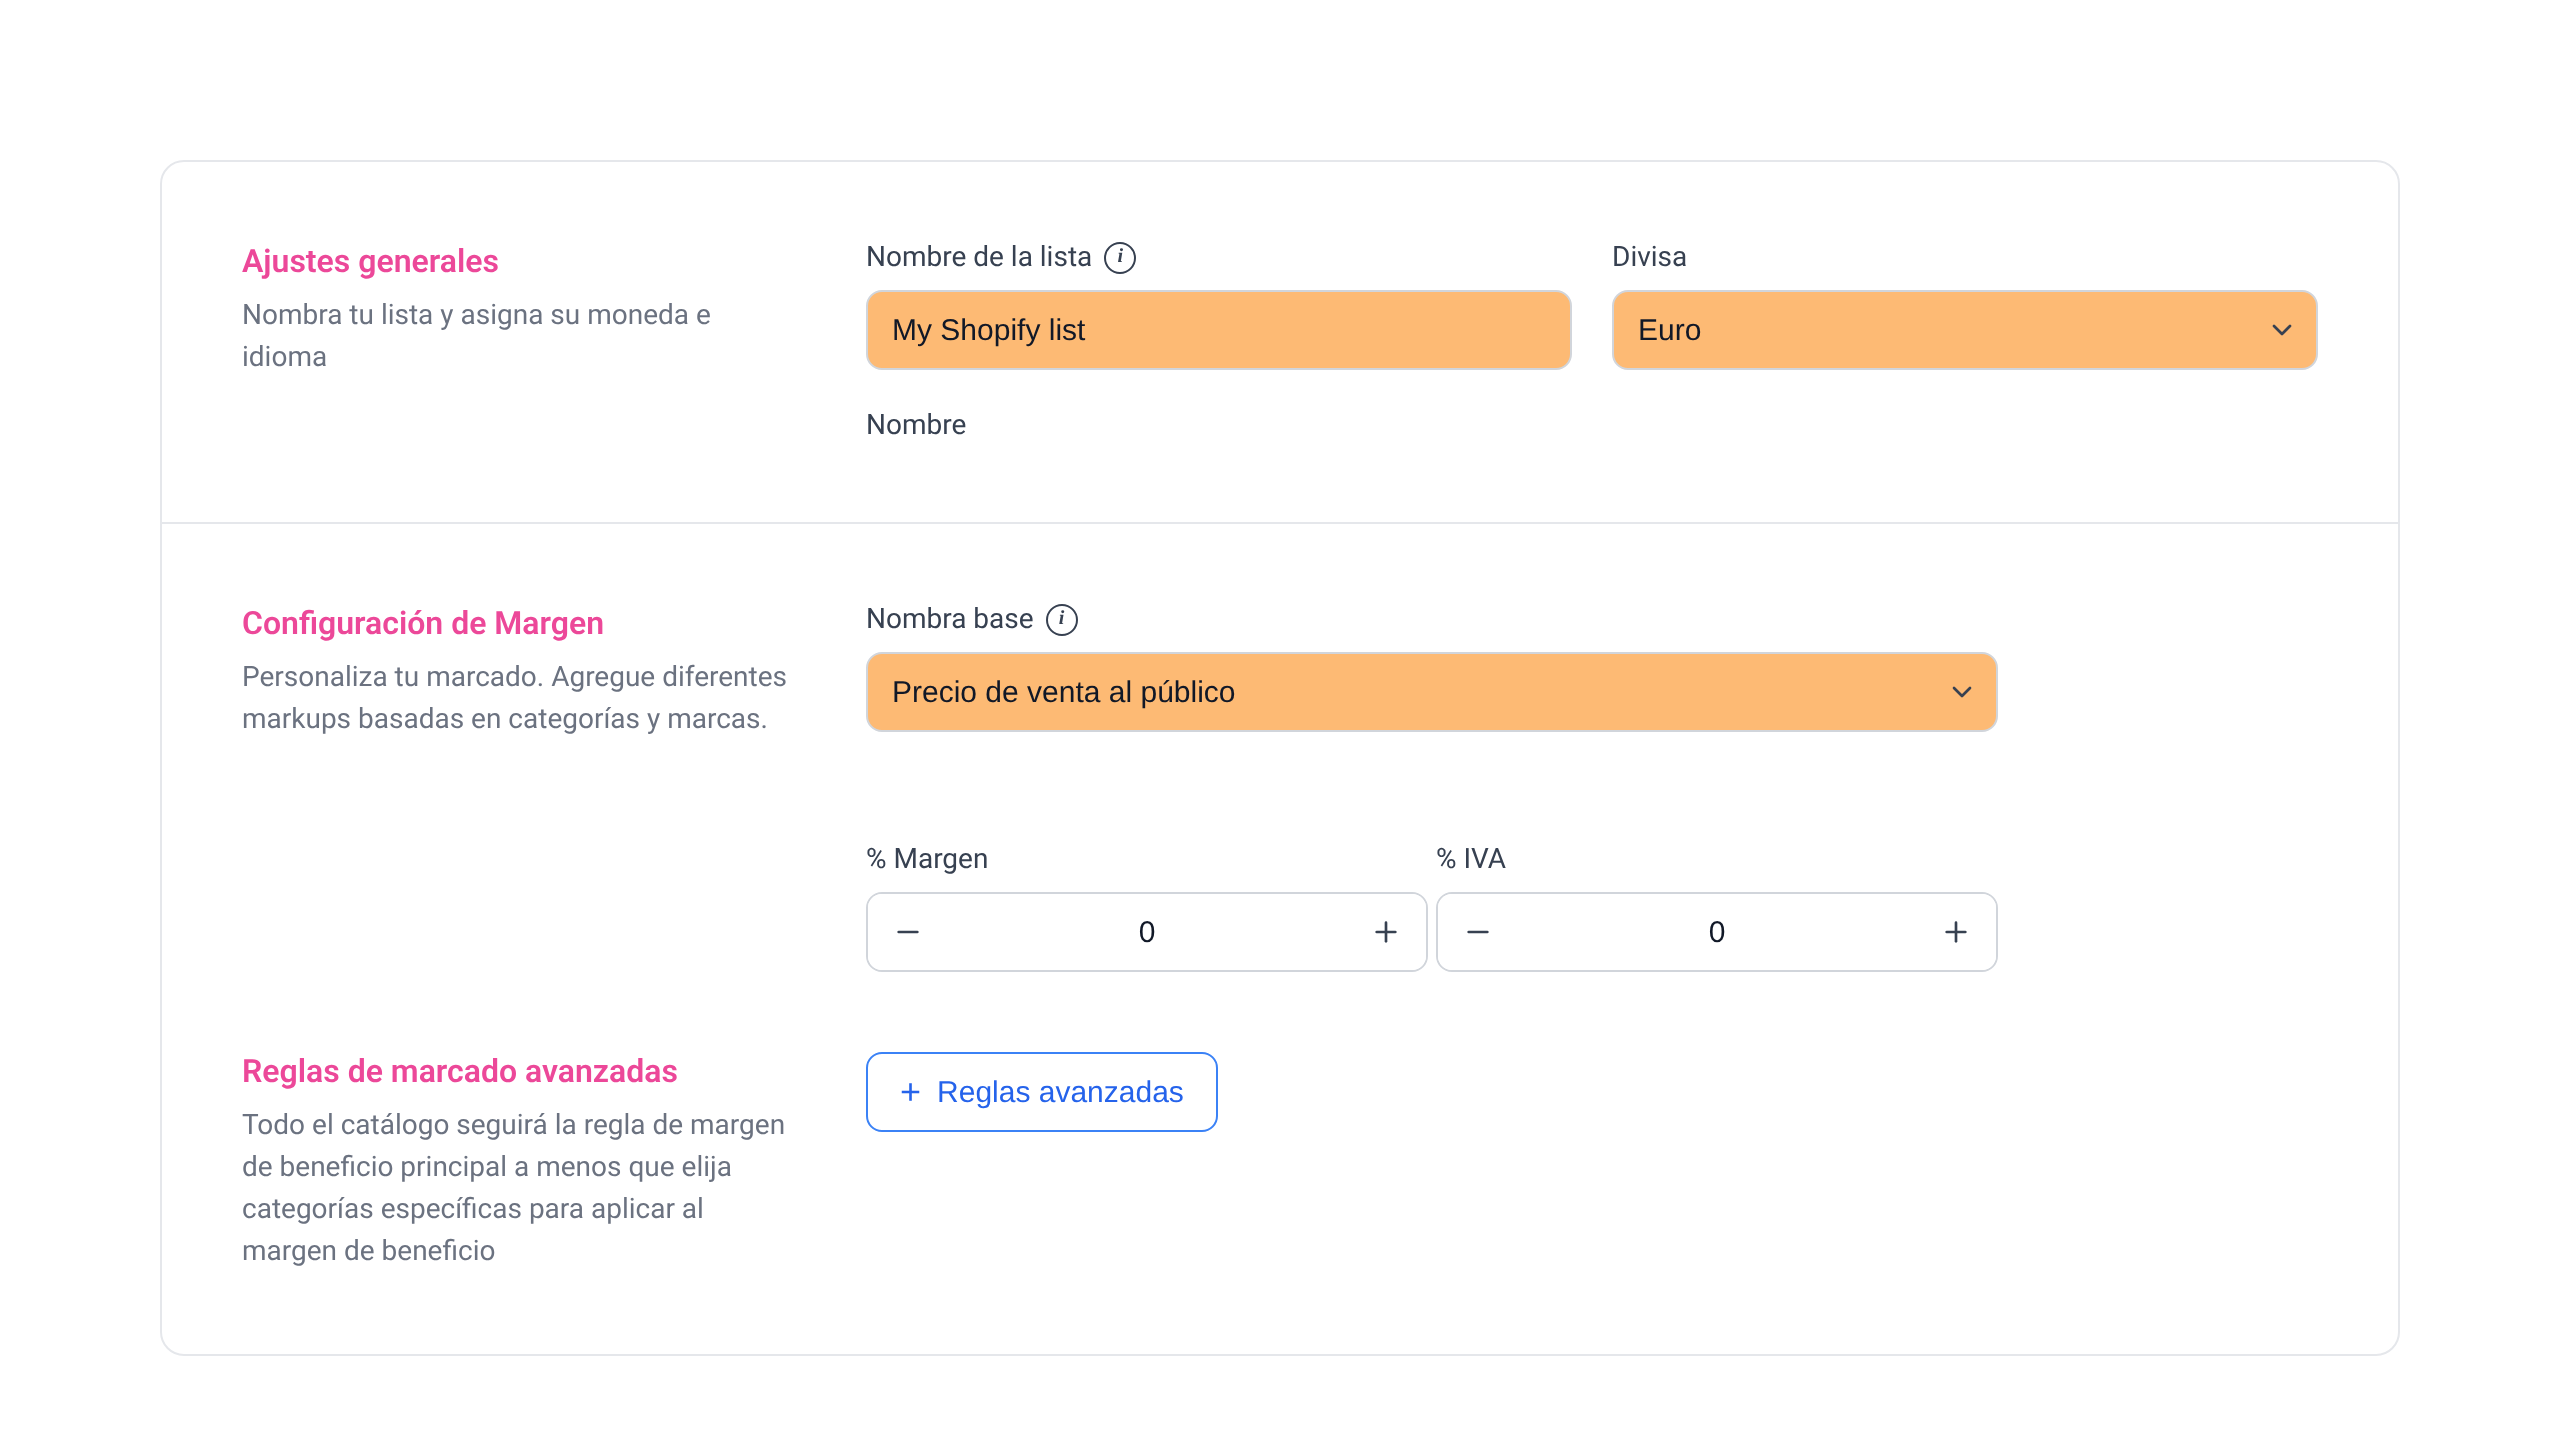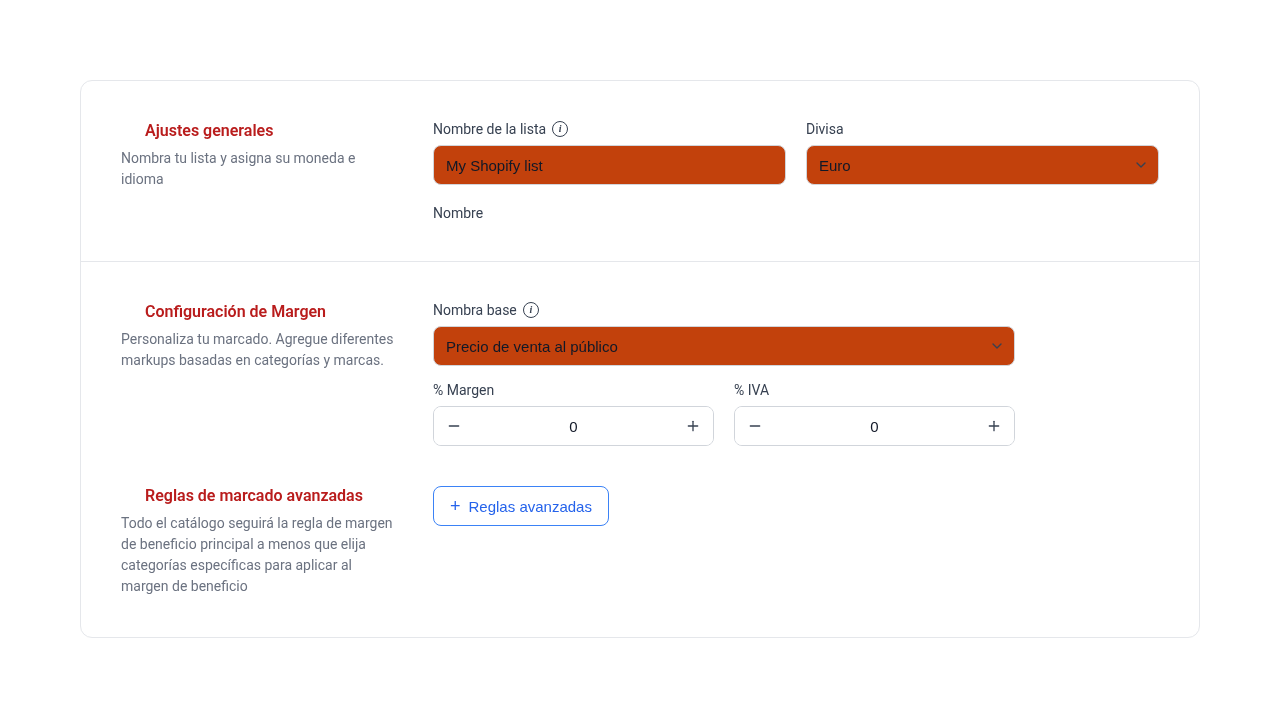--- a/index.html
+++ b/index.html
@@ -34,23 +34,22 @@
 .right-col {
   padding-right: 40px;
   display: grid;
   grid-template-columns: 1fr 1fr;
   gap: 20px 20px;
   align-content: start;
 }
 .section-title {
   font-size: 16px;
   font-weight: 600;
-  color: #b91c1c;
+  color: #ec4899;
   margin-bottom: 8px;
-  margin-left: 24px;
 }
 .section-desc {
   font-size: 14px;
   color: #6b7280;
   line-height: 1.5;
 }
 .field {
   display: flex;
   flex-direction: column;
   gap: 8px;
@@ -77,21 +76,21 @@
   color: #374151;
   line-height: 1;
 }
 .input-text {
   height: 40px;
   border: 1px solid #d1d5db;
   border-radius: 8px;
   padding: 0 12px;
   font-size: 15px;
   color: #111827;
-  background: #c2410c;
+  background: #fdba74;
   outline: none;
 }
 .select-wrap {
   position: relative;
 }
 .select-wrap .input-text {
   width: 100%;
   text-align: left;
   cursor: pointer;
   padding-right: 36px;
@@ -100,22 +99,23 @@
   position: absolute;
   right: 10px;
   top: 50%;
   transform: translateY(-50%);
   pointer-events: none;
 }
 .chevron svg { display: block; }
 .stepper-row {
   display: grid;
   grid-template-columns: 1fr 1fr;
-  gap: 20px;
+  gap: 4px;
   grid-column: 1;
+  margin-top: 40px;
 }
 .stepper {
   display: flex;
   align-items: stretch;
   border: 1px solid #d1d5db;
   border-radius: 8px;
   height: 40px;
   overflow: hidden;
 }
 .stepper-btn {

